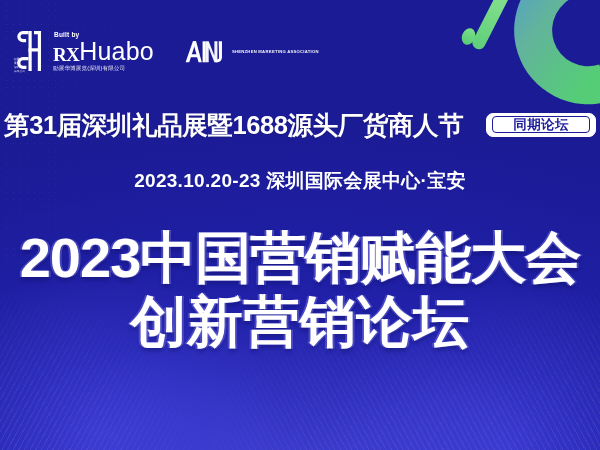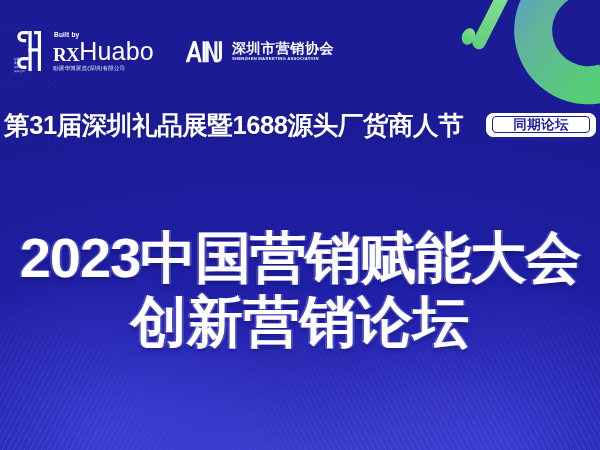--- a/index.html
+++ b/index.html
@@ -202,32 +202,34 @@
         <g fill="#ffffff">
           <path d="M2 32 L11 6 L15 6 L6.5 32 Z"></path>
           <path d="M11 6 L15 6 L22 32 L18 32 Z"></path>
           <path d="M9 22 h9 l1.2 3.6 h-11.4 Z"></path>
           <path d="M23 6 h4 v26 h-4 Z"></path>
           <path d="M27 6 h3.6 l7 18 v-18 h3.8 v26 h-3.8 l-7-18 v18 h-3.6 Z" opacity="0.95"></path>
           <path d="M43 6 h4 v20 a6 6 0 0 1 -6 6 h-2 v-3.6 h2 a2.4 2.4 0 0 0 2.4 -2.4 Z"></path>
         </g>
       </svg>
       <div class="sma-text">
-        <span class="sma-cn">深圳市营销协会</span>
         <span class="sma-en">SHENZHEN MARKETING ASSOCIATION</span>
       </div>
     </div>
   </div>
 
   <div class="row-title">
     <span class="expo-title">第31届深圳礼品展暨1688源头厂货商人节</span>
     <span class="badge">
       <span class="badge-inner">同期论坛</span>
     </span>
   </div>
 
+  <div class="row-date">
+    <span class="date">2023.10.20-23 深圳国际会展中心·宝安</span>
+  </div>
 
   <div class="main-head">
     <div class="mh-line l1">2023中国营销赋能大会</div>
     <div class="mh-line l2">创新营销论坛</div>
   </div>
 
 </div>
 
 </body></html>

